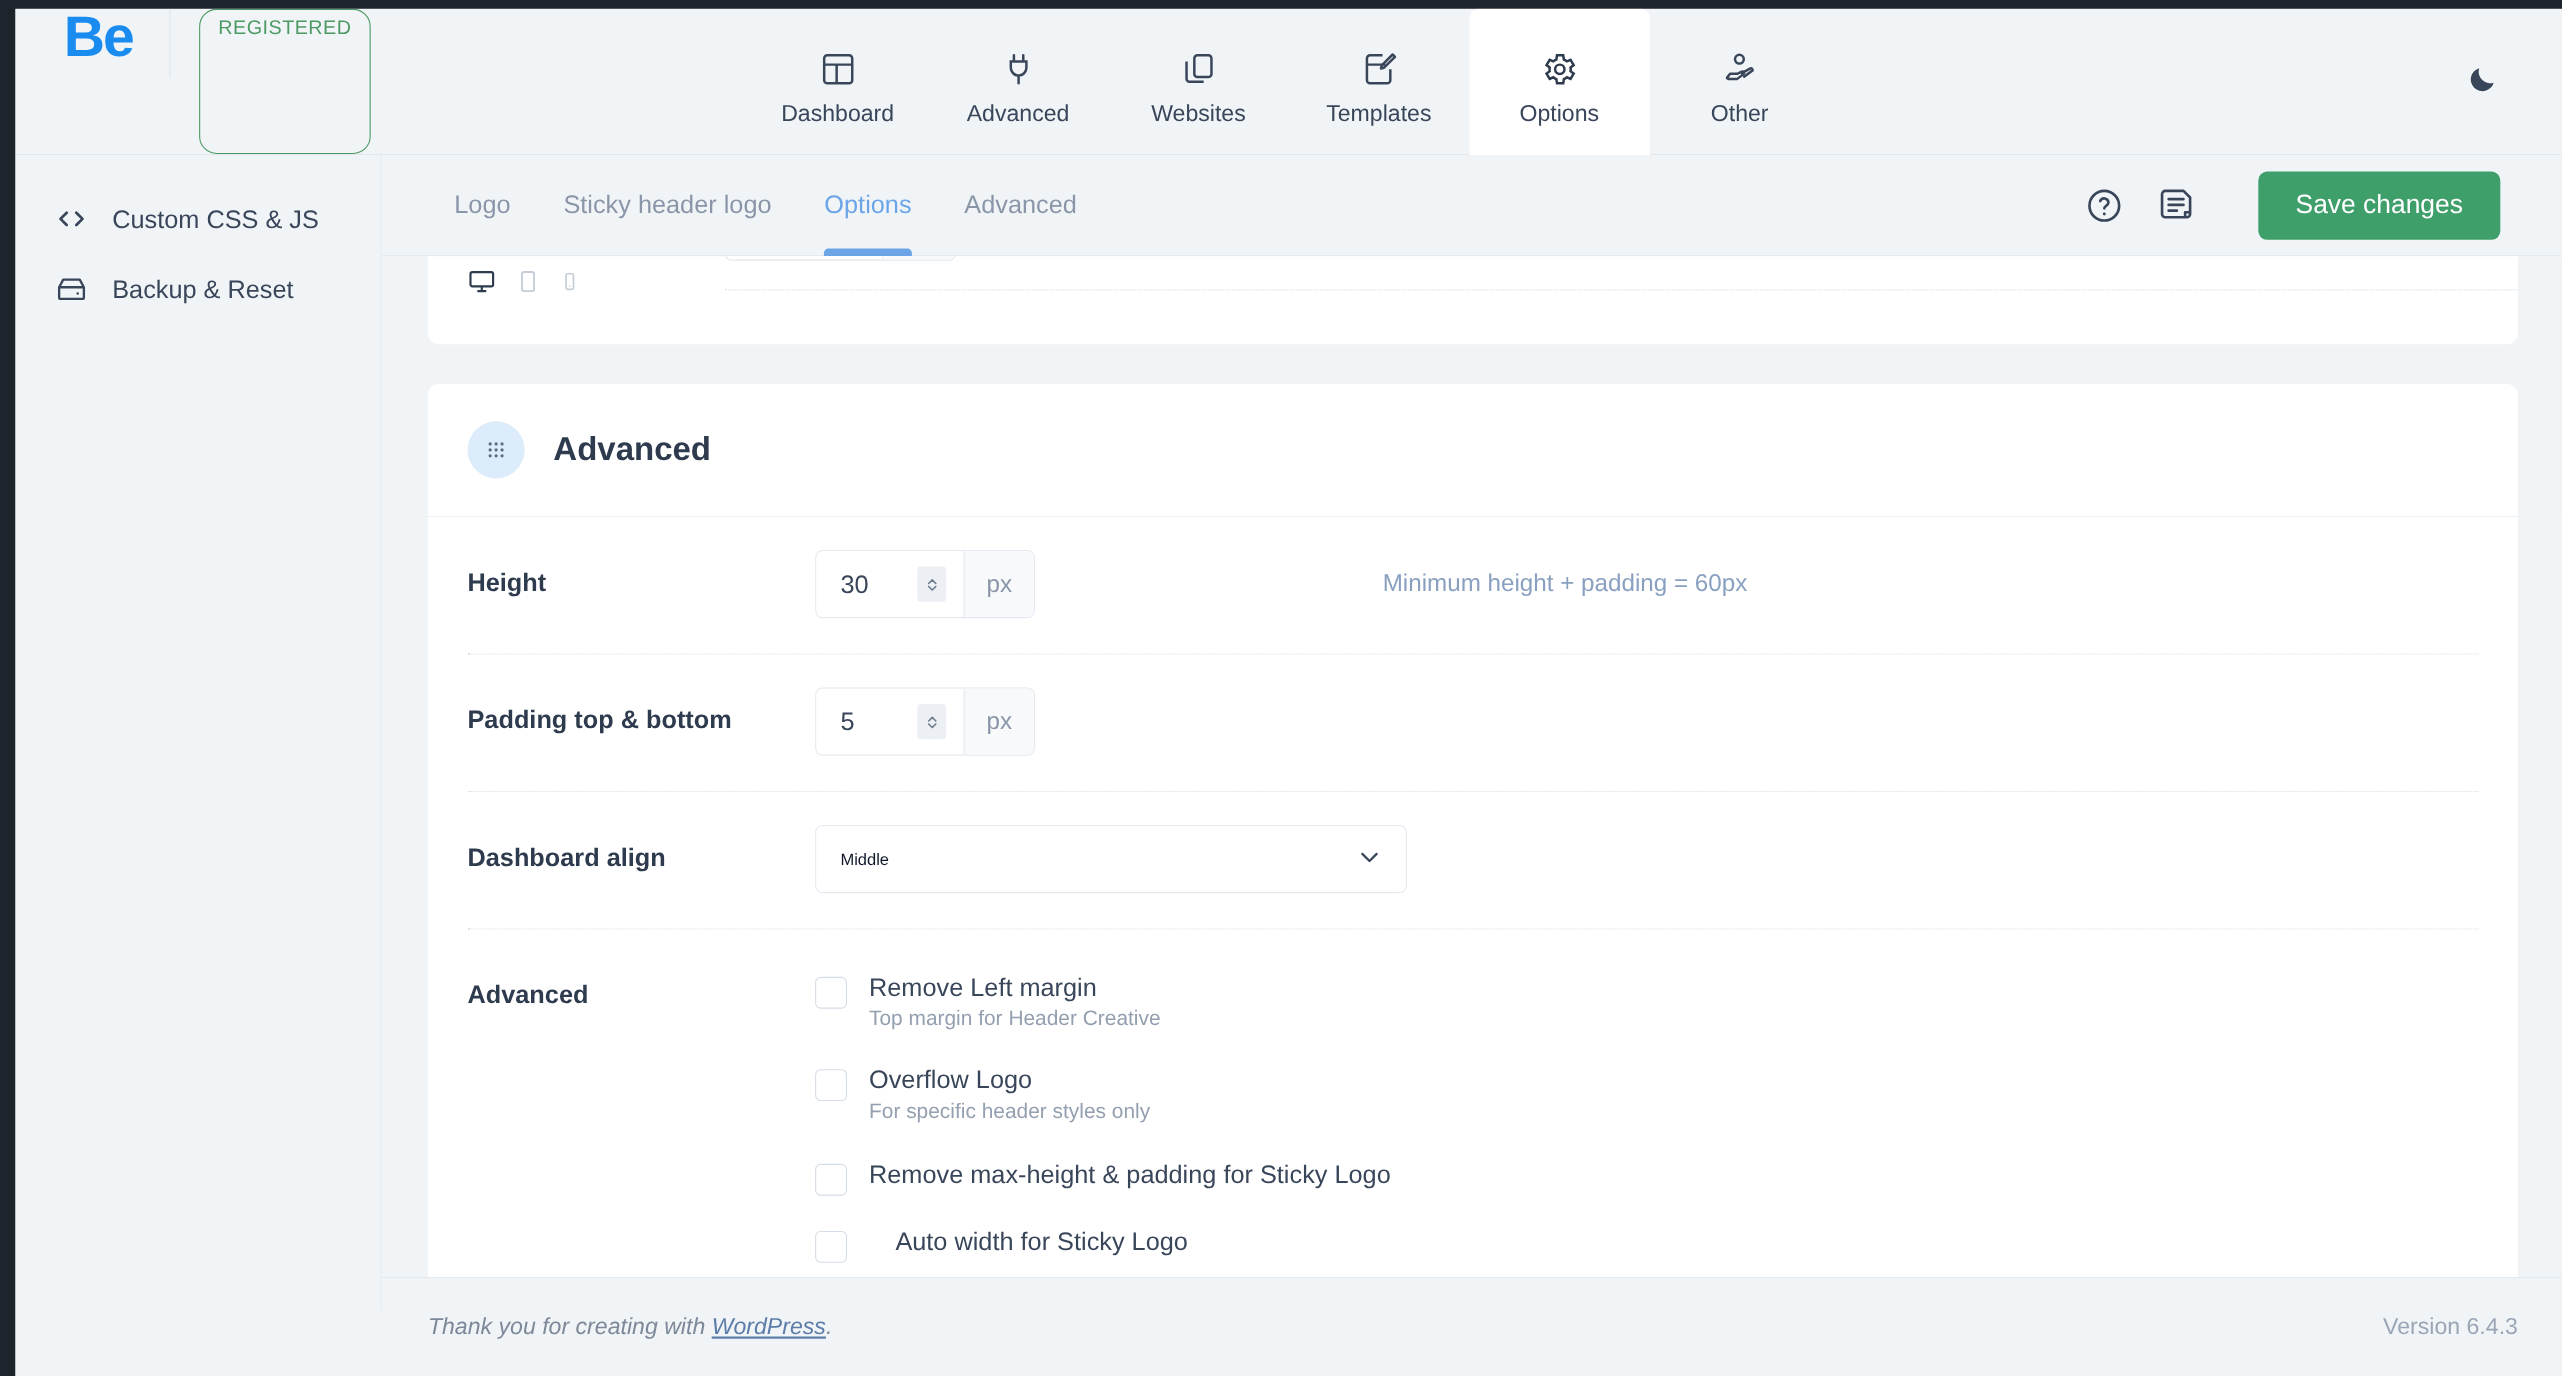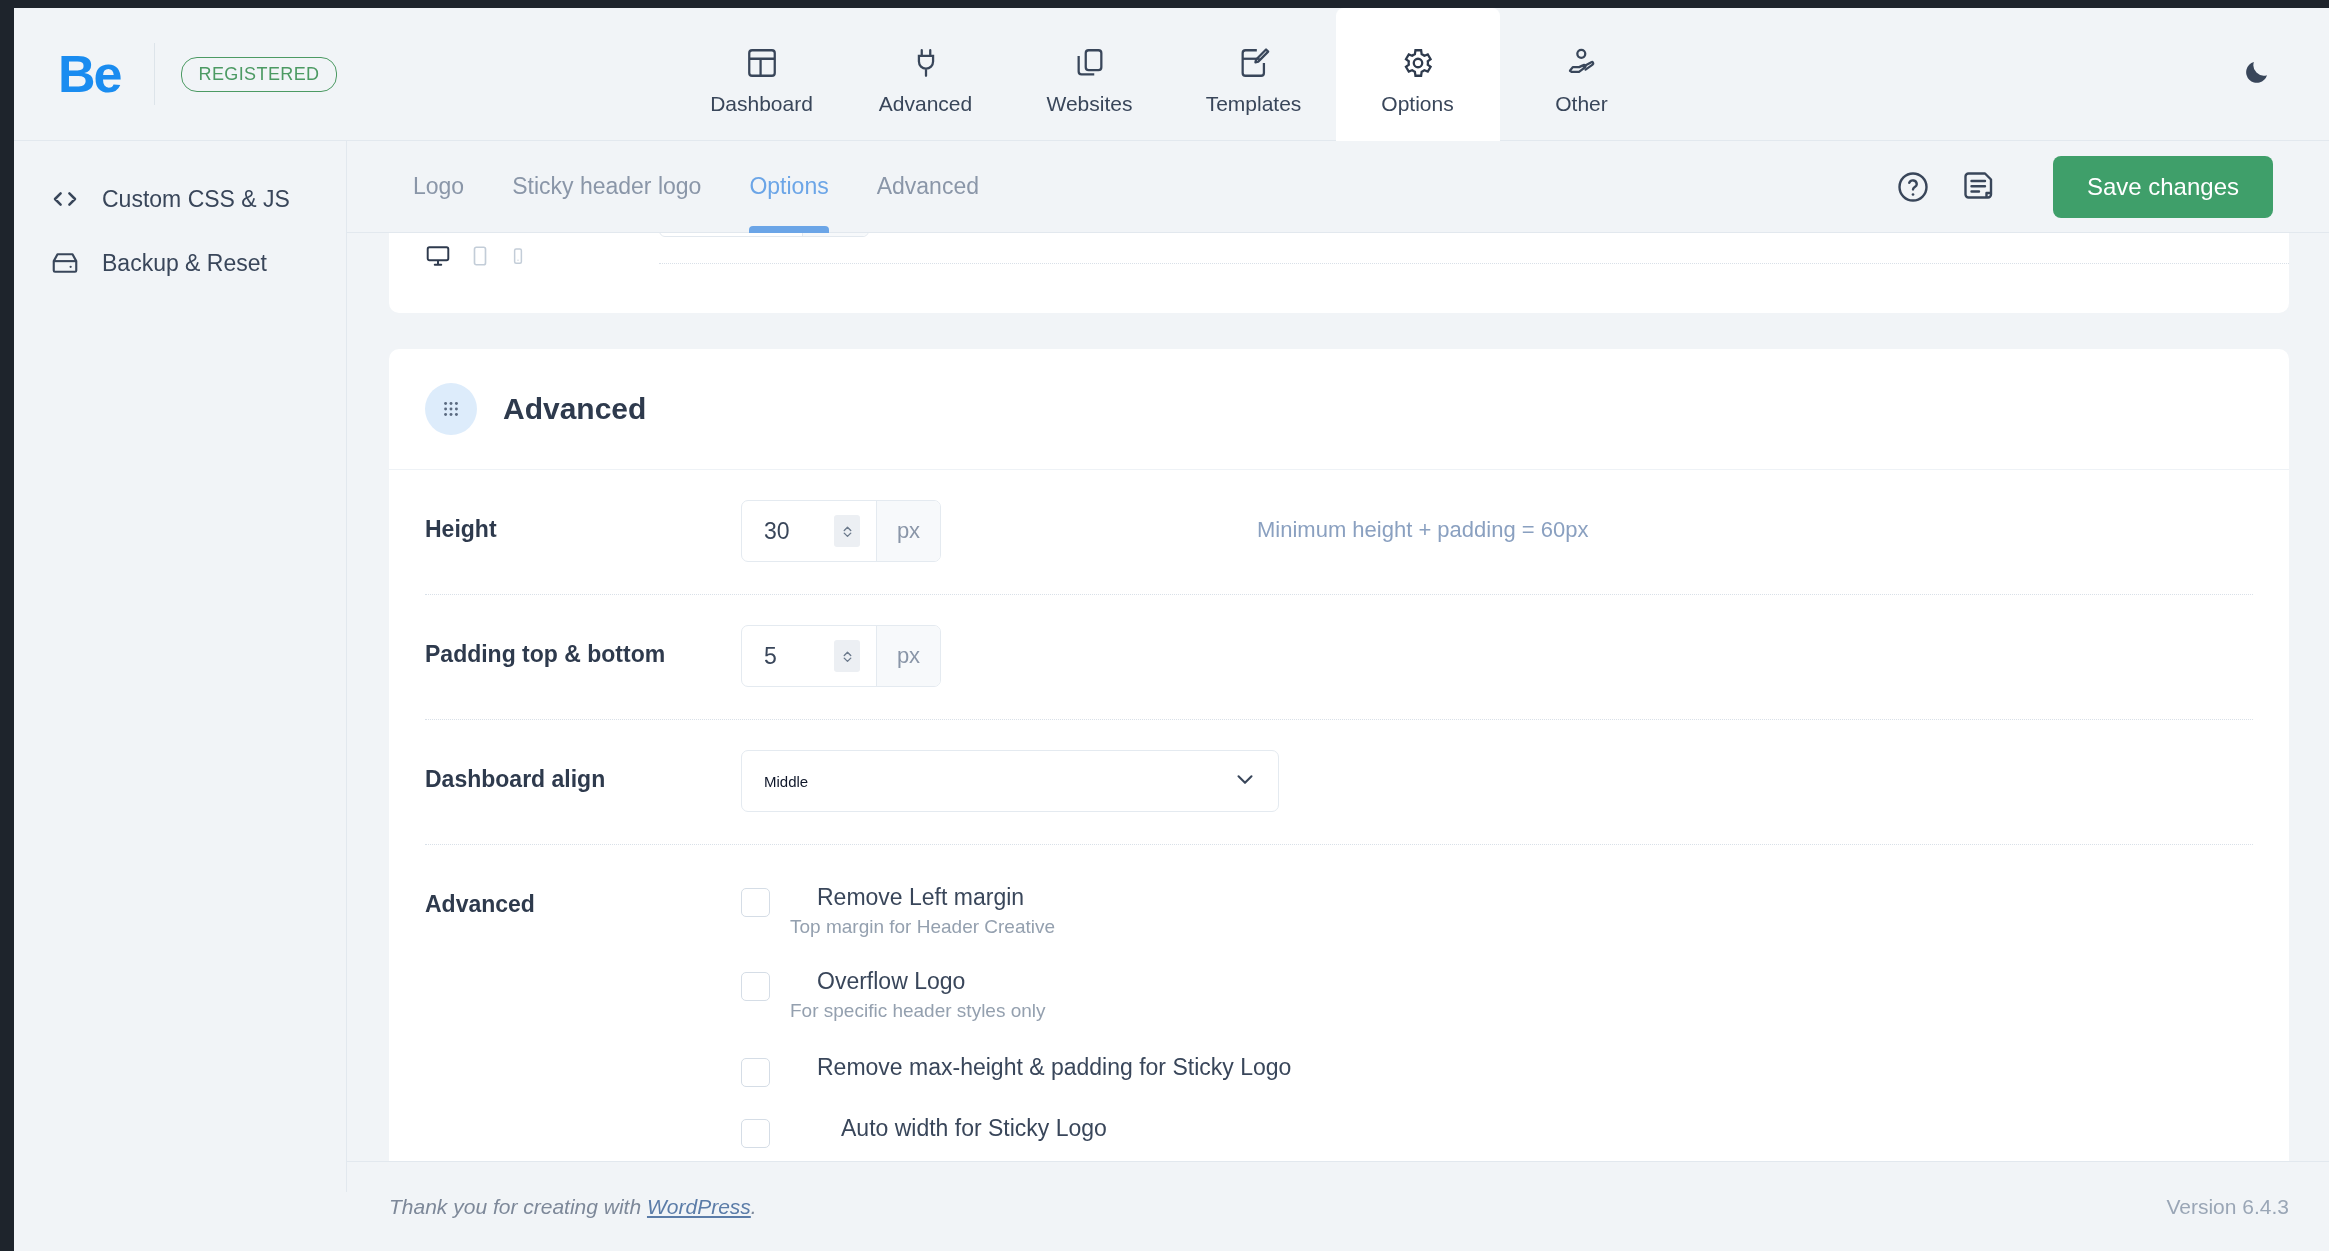--- a/index.html
+++ b/index.html
@@ -18,21 +18,21 @@
   }
 
   
   .topbar {
     position: relative;
     height: 133px;
     background: #f1f4f7;
     border-bottom: 1px solid #e2e8ee;
     display: flex; align-items: stretch;
   }
-  .brand { display: flex; align-items: center; padding-left: 44px; gap: 0; }
+  .brand { display: flex; padding-left: 44px; gap: 0; }
   .logo-be {
     font-size: 52px; font-weight: bold; color: #1a8cf0;
     letter-spacing: -2px; line-height: 1;
   }
   .brand-div { width: 1px; height: 62px; background: #dde4ea; margin: 0 26px 0 34px; }
   .badge-registered {
     border: 1px solid #4c9a63; color: #4c9a63;
     border-radius: 16px; padding: 7px 16px 8px;
     font-size: 18px; letter-spacing: .4px; line-height: 1;
     background: transparent;
@@ -220,21 +220,21 @@
 
   
   .check-list { display: flex; flex-direction: column; }
   .check-item { display: flex; align-items: flex-start; gap: 20px; padding: 9px 0; }
   .cbox {
     width: 29px; height: 29px; flex: 0 0 29px; margin-top: 4px;
     border: 1px solid #d5dde6; border-radius: 5px; background: #fff;
     cursor: pointer;
   }
   .cb-text { display: flex; flex-direction: column; gap: 5px; }
-  .cb-label { font-size: 23px; color: #39465a; margin-left: 27px; }
+  .cb-label { font-size: 23px; color: #39465a; }
   .cb-desc { font-size: 19px; color: #94a0af; }
 
   
   .footer {
     height: 90px; background: #f1f4f7;
     border-top: 1px solid #e2e8ee;
     display: flex; align-items: center;
     padding: 0 40px 0 42px; position: relative; z-index: 5;
   }
   .foot-left { font-size: 21px; color: #7d8899; font-style: italic; }

